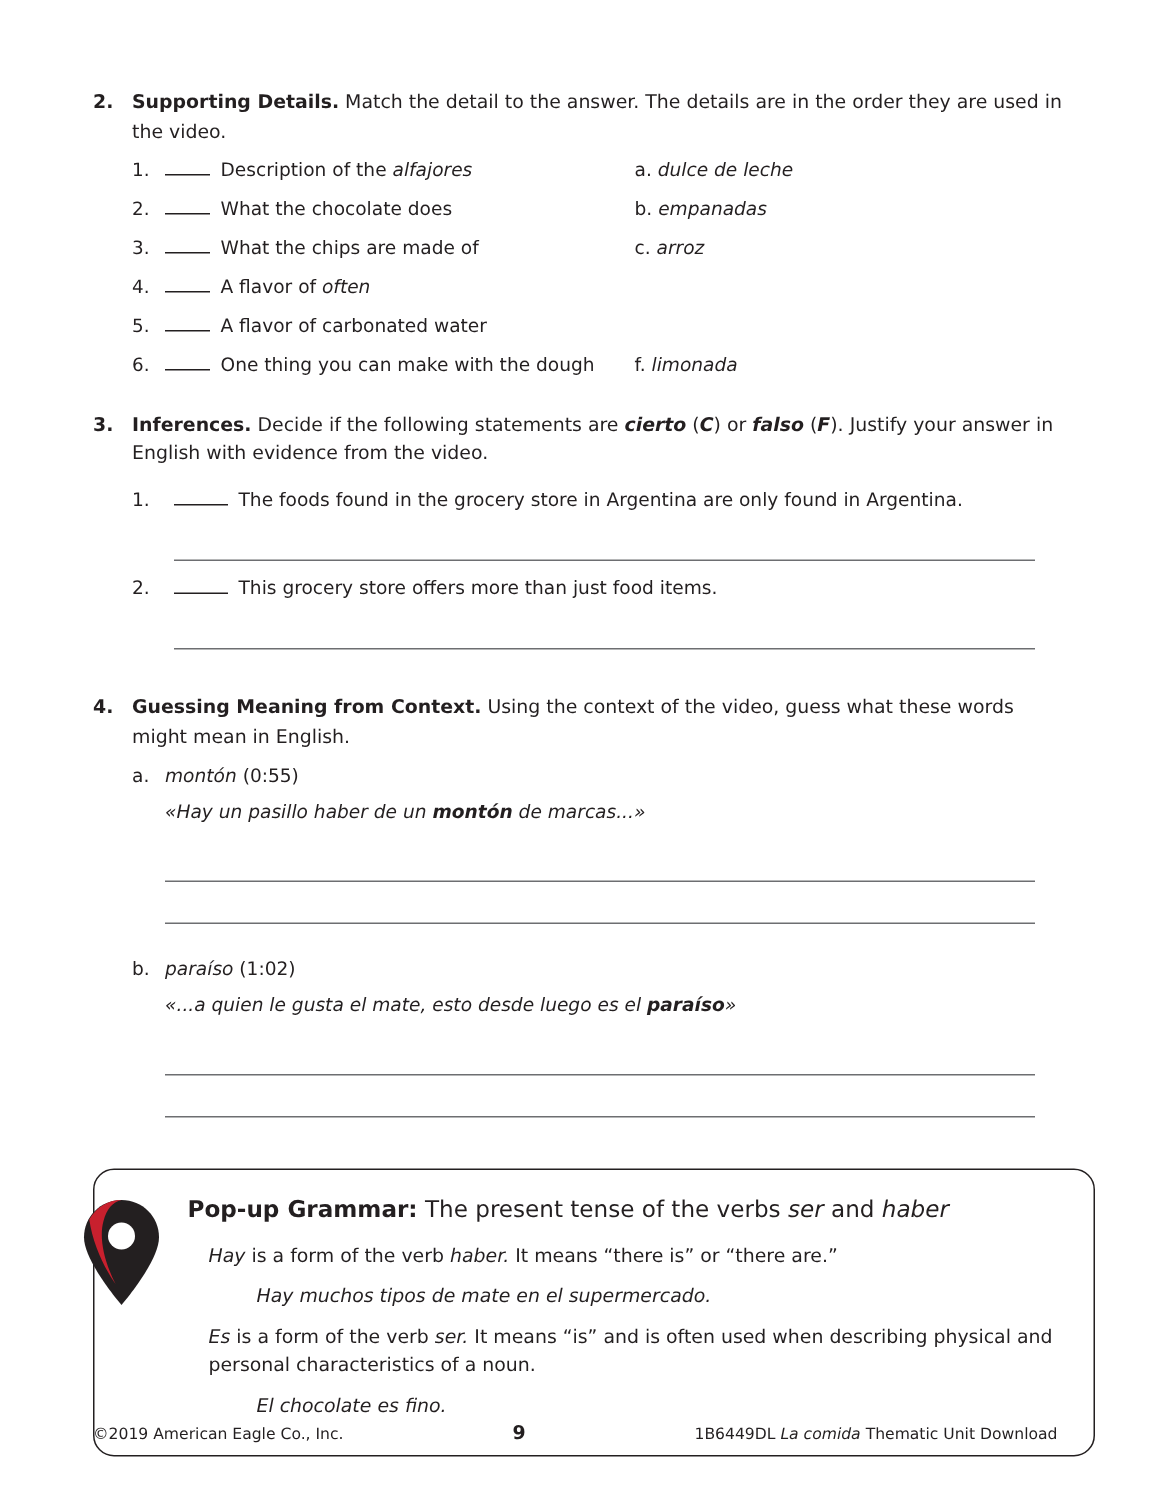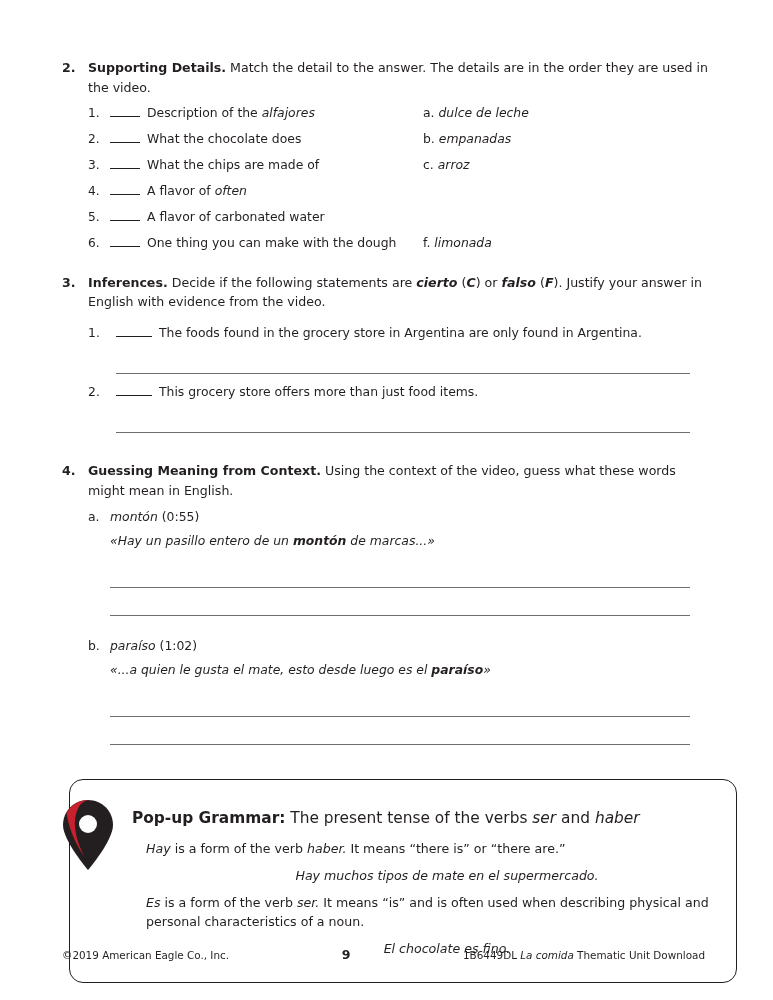--- a/index.html
+++ b/index.html
@@ -146,26 +146,25 @@
     border-bottom: 1px solid #6d6e71;
     height: 28px;
     margin-left: 22px;
     margin-right: 22px;
   }
 
   
   .popup {
     position: relative;
     margin-top: 34px;
-    margin-left: 7px;
     width: 668px;
     min-height: 168px;
     border: 1.6px solid #231f20;
     border-radius: 14px;
-    padding: 28px 20px 16px 62px;
+    padding: 16px 20px 16px 62px;
   }
   .pin {
     position: absolute;
     left: -10px;
     top: 18px;
     width: 56px;
     height: 74px;
   }
   .popup-title {
     font-size: 15.4px;
@@ -177,21 +176,20 @@
     font-size: 12.6px;
     line-height: 1.55;
     margin: 0 0 9px 0;
     padding-left: 14px;
   }
   .popup-ex {
     font-size: 12.6px;
     font-style: italic;
     padding-left: 46px;
     margin: 0 0 10px 0;
-    text-align: center;
   }
 
   
   .footer {
     position: absolute;
     left: 62px;
     right: 68px;
     bottom: 38px;
     display: flex;
     align-items: baseline;
@@ -304,21 +302,21 @@
       </div>
 
       <div class="ctx-wrap">
 
         <div class="ctx-row" style="margin-top:4px;">
           <span class="c-letter">a.</span>
           <span class="ital">montón</span>
             <span>&nbsp;</span>
             <span>(0:55)</span>
         </div>
-        <div class="ctx-quote"><span>«Hay un pasillo entero de un </span><span class="bold">montón</span><span> de marcas...»</span></div>
+        <div class="ctx-quote"><span>«Hay un pasillo haber de un </span><span class="bold">montón</span><span> de marcas...»</span></div>
         <div class="ctx-line" style="margin-top:12px;"></div>
         <div class="ctx-line"></div>
 
         <div class="ctx-row" style="margin-top:22px;">
           <span class="c-letter">b.</span>
           <span class="ital">paraíso</span>
             <span>&nbsp;</span>
             <span>(1:02)</span>
         </div>
         <div class="ctx-quote"><span>«...a quien le gusta el mate, esto desde luego es el </span><span class="bold">paraíso</span><span>»</span></div>

